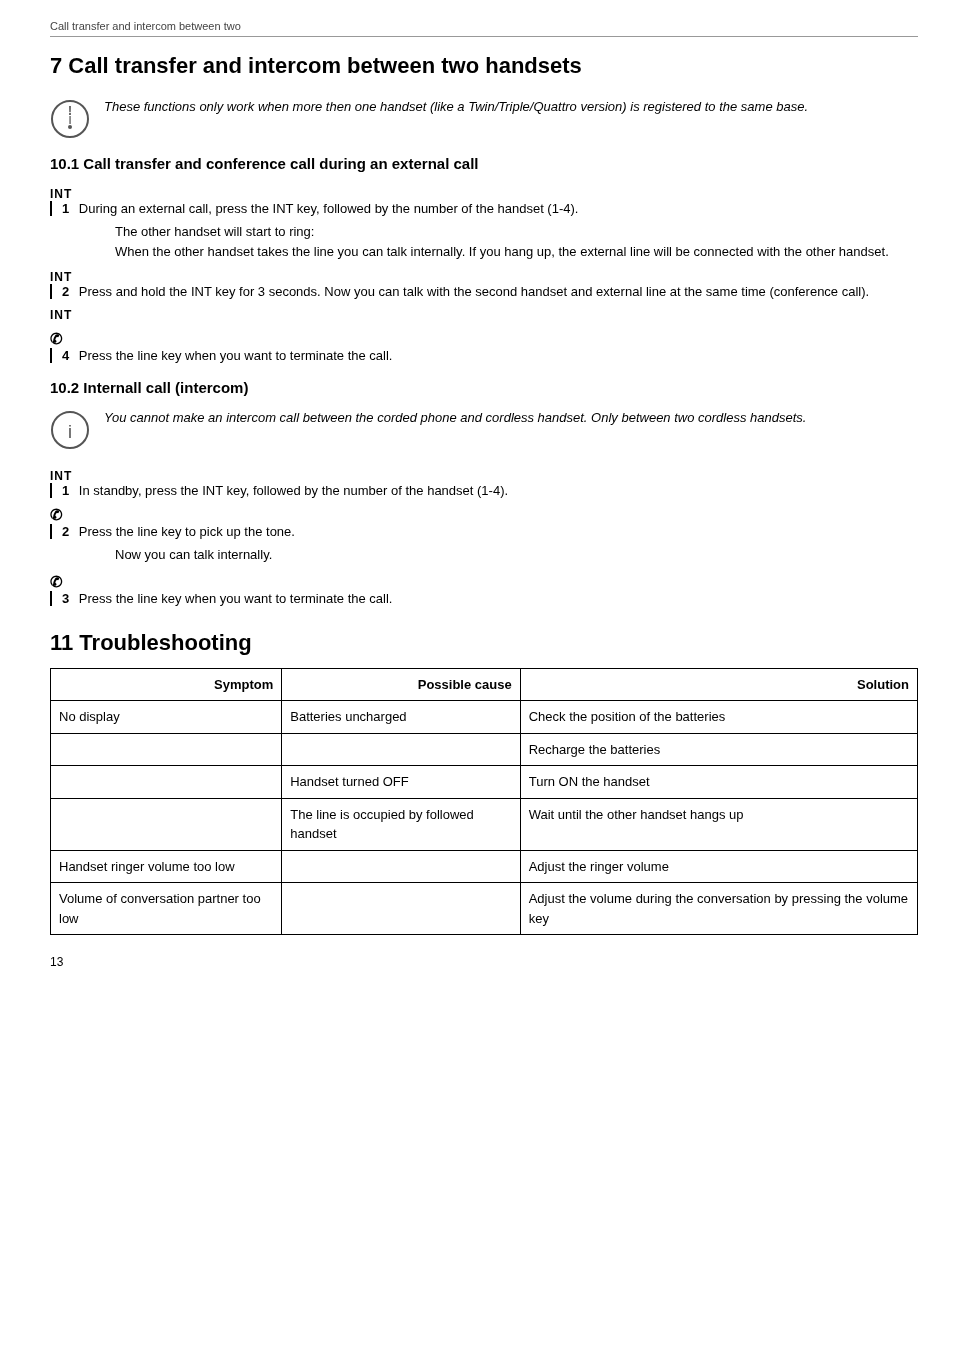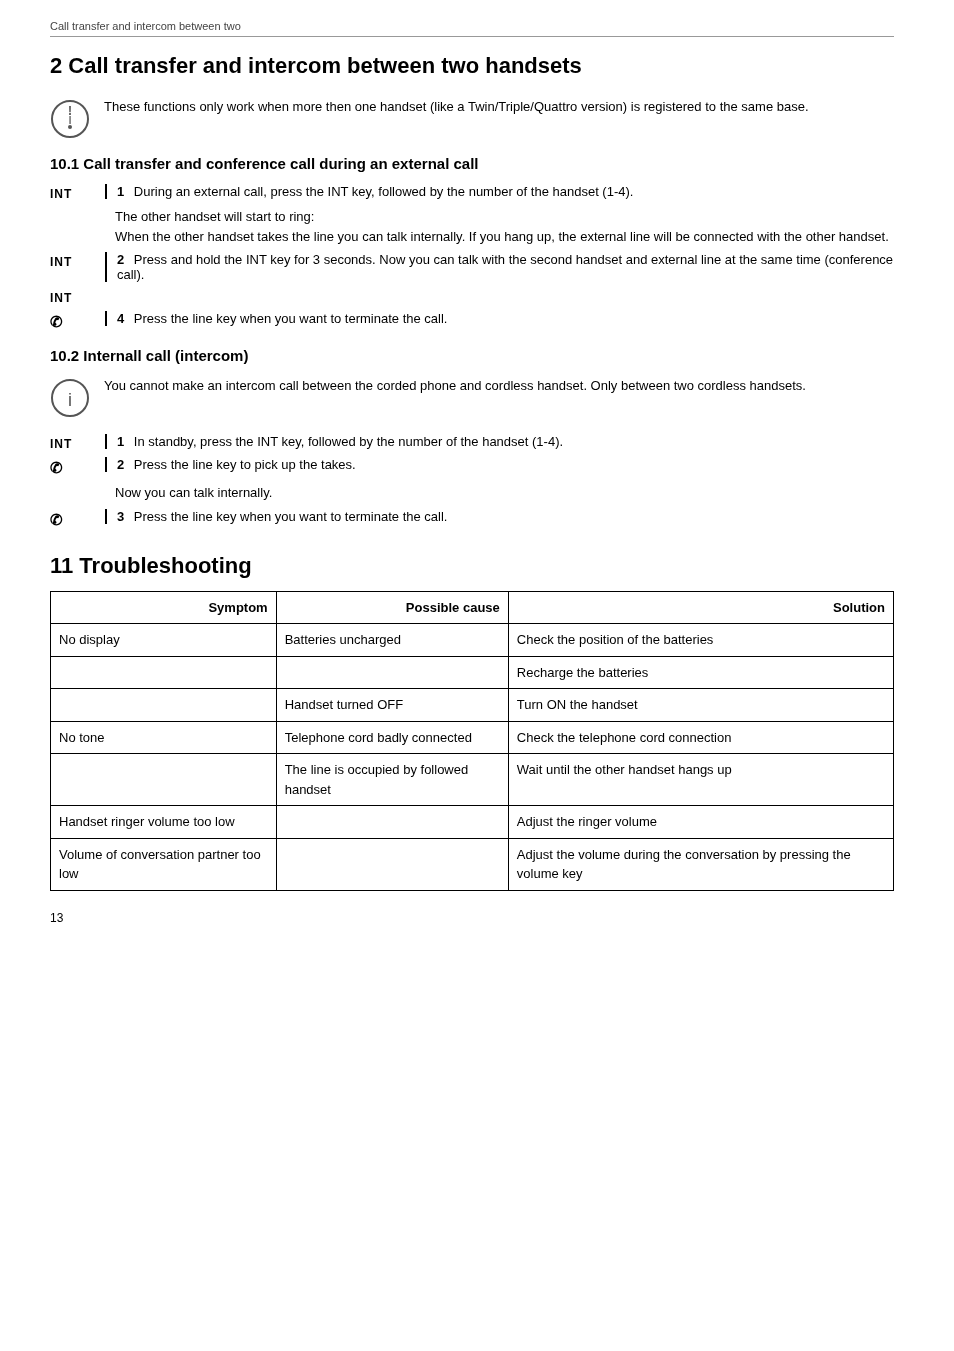--- a/index.html
+++ b/index.html
@@ -8,21 +8,21 @@
       font-size: 13px;
       background: #fff;
       color: #000;
       width: 954px;
       min-height: 1351px;
       padding: 0;
     }
     .page {
       width: 954px;
       min-height: 1351px;
-      padding: 20px 60px 40px 50px;
+      padding: 20px 36px 40px 50px;
     }
     .top-bar {
       border-bottom: 1px solid #999;
       padding-bottom: 4px;
       margin-bottom: 16px;
       font-size: 11px;
       color: #444;
     }
     h1.section-title {
       font-size: 22px;
@@ -48,30 +48,32 @@
       margin-bottom: 16px;
       gap: 14px;
     }
     .notice-icon {
       width: 40px;
       height: 40px;
       flex-shrink: 0;
       margin-top: 2px;
     }
     .notice-text {
+      font-style: italic;
       font-size: 13px;
       line-height: 1.5;
     }
     .steps-container {
       margin-bottom: 10px;
     }
     .step-row {
       display: flex;
       align-items: flex-start;
       margin-bottom: 6px;
+      flex-direction: column;
     }
     .step-icon-col {
       width: 55px;
       flex-shrink: 0;
       font-weight: bold;
       font-size: 13px;
       padding-top: 2px;
       text-align: left;
     }
     .step-content {
@@ -123,21 +125,21 @@
   </style>
 </head>
 <body>
 
 <div class="page">
 
   <div class="top-bar">
     <span>Call transfer and intercom between two</span>
   </div>
 
-  <h1 class="section-title">2  Call transfer and intercom between two handsets</h1>
+  <h1 class="section-title">7  Call transfer and intercom between two handsets</h1>
 
   <div class="notice-box">
     <div class="notice-icon">
       <svg width="40" height="40" viewBox="0 0 40 40">
         <circle cx="20" cy="20" r="18" fill="none" stroke="#555" stroke-width="2"></circle>
         <text x="20" y="16" text-anchor="middle" font-size="12" fill="#555" font-weight="bold">!</text>
         <circle cx="20" cy="28" r="2" fill="#555"></circle>
         <text x="20" y="25" text-anchor="middle" font-size="14" fill="#555">i</text>
       </svg>
     </div>
@@ -215,21 +217,21 @@
       </div>
     </div>
 
 
     <div class="step-row">
       <div class="step-icon-col">
         <span class="phone-icon">✆</span>
       </div>
       <div class="step-content">
         <span class="step-num">2</span>
-        <span>Press the line key to pick up the takes.</span>
+        <span>Press the line key to pick up the tone.</span>
       </div>
     </div>
 
     <div class="info-text">Now you can talk internally.</div>
 
     <div class="step-row">
       <div class="step-icon-col">
         <span class="phone-icon">✆</span>
       </div>
       <div class="step-content">
@@ -260,25 +262,20 @@
           <td></td>
           <td></td>
           <td>Recharge the batteries</td>
         </tr>
         <tr>
           <td></td>
           <td>Handset turned OFF</td>
           <td>Turn ON the handset</td>
         </tr>
         <tr>
-          <td>No tone</td>
-          <td>Telephone cord badly  connected</td>
-          <td>Check the telephone cord connection</td>
-        </tr>
-        <tr>
           <td></td>
           <td>The line is occupied by followed handset</td>
           <td>Wait until the other handset hangs up</td>
         </tr>
         <tr>
           <td>Handset ringer volume too low</td>
           <td></td>
           <td>Adjust the ringer volume</td>
         </tr>
         <tr>

